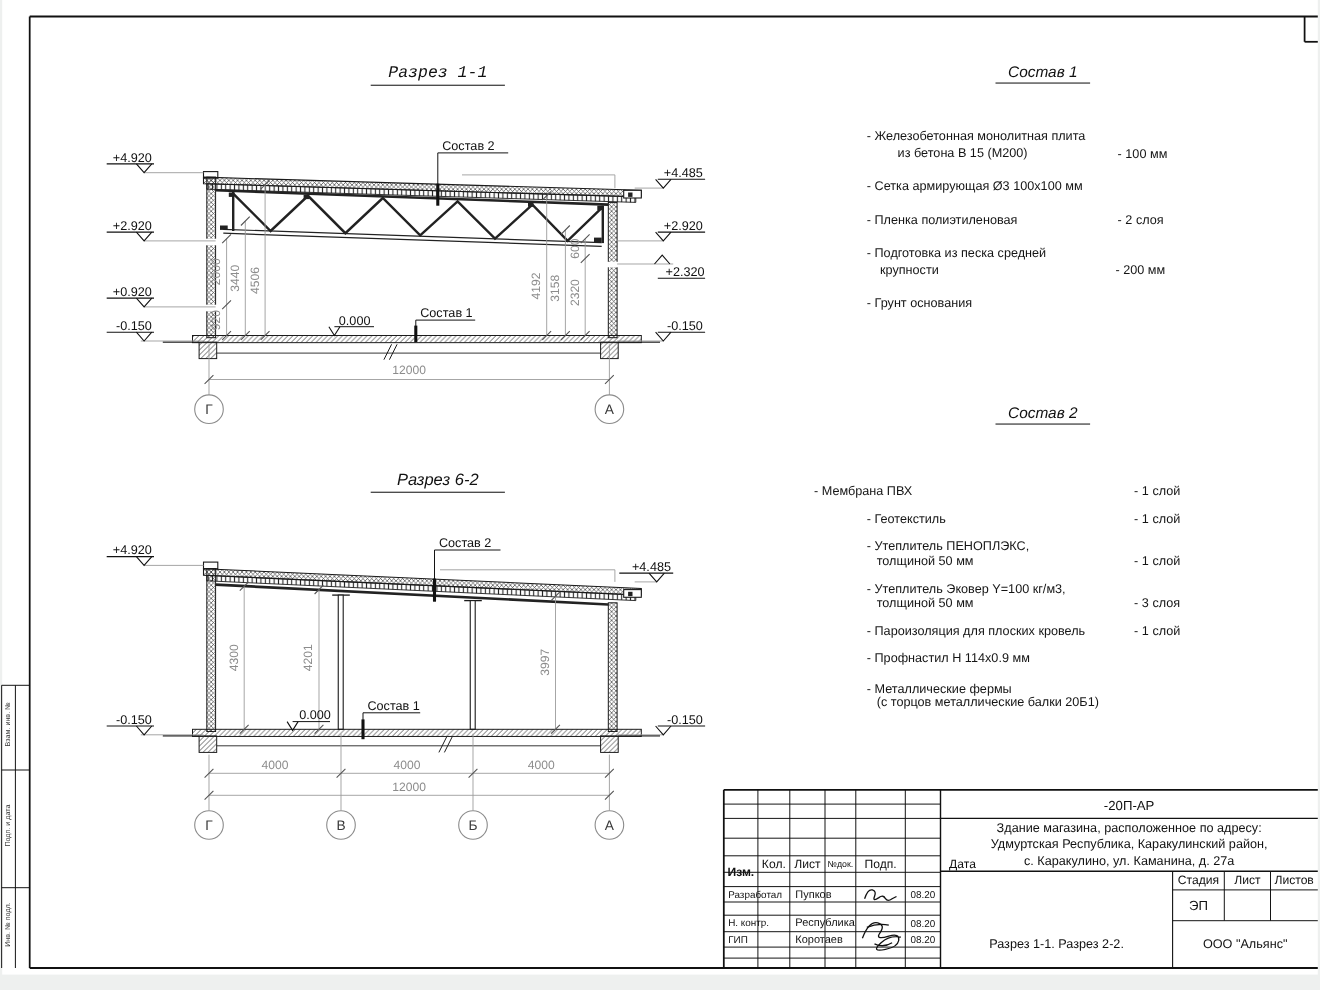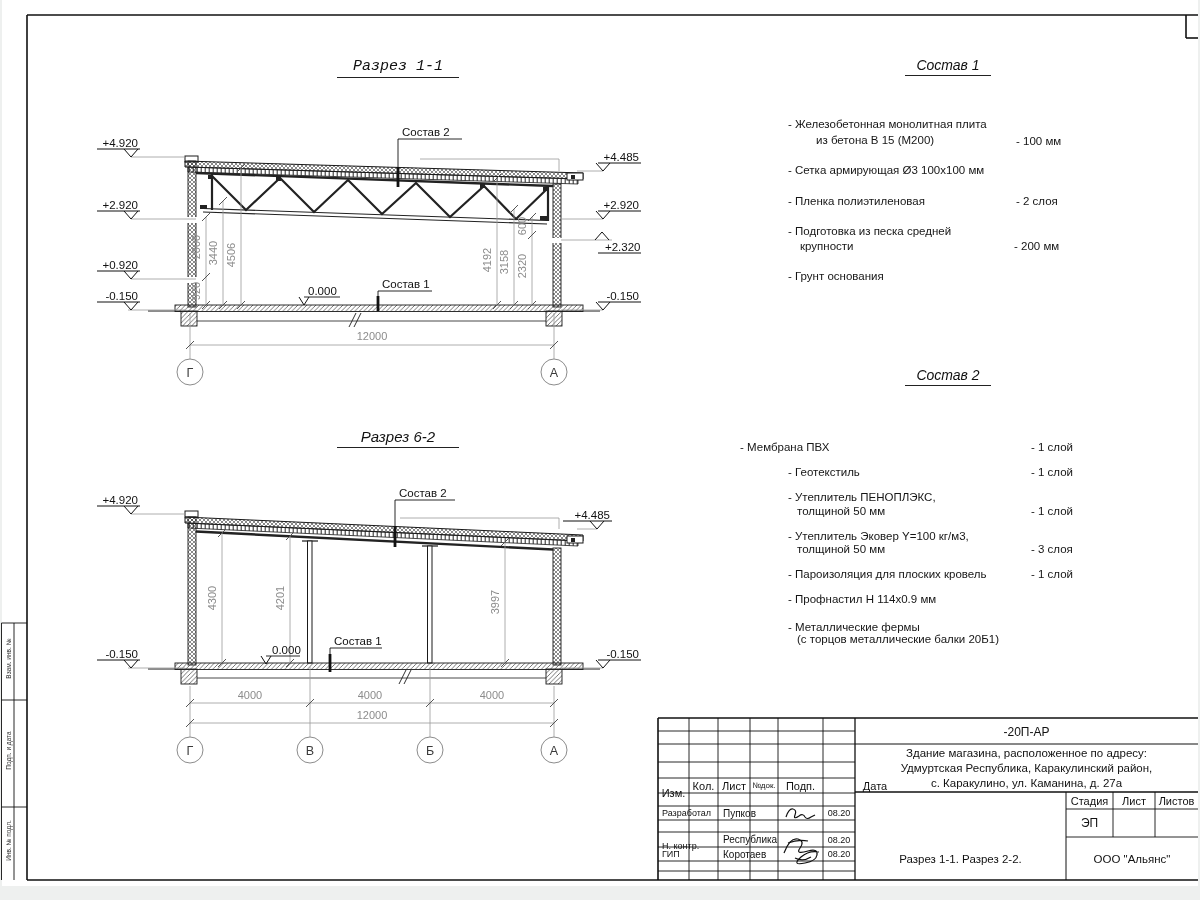--- a/index.html
+++ b/index.html
@@ -354,30 +354,30 @@
     <div class="li" style="left:788px;top:593px;">- Профнастил Н 114х0.9 мм</div>
     <div class="li" style="left:788px;top:621px;">- Металлические фермы</div>
     <div class="li" style="left:797px;top:633px;">(с торцов металлические балки 20Б1)</div>
   </div>
 
   <div>
     <div class="c tb" style="left:855px;top:720px;width:343px;height:24px;font-size:12px;">-20П-АР</div>
     <div class="c tb" style="left:855px;top:745px;width:343px;height:15px;font-size:11.5px;">Здание магазина, расположенное по адресу:</div>
     <div class="c tb" style="left:855px;top:760px;width:343px;height:15px;font-size:11.5px;">Удмуртская Республика, Каракулинский район,</div>
     <div class="c tb" style="left:855px;top:775px;width:343px;height:15px;font-size:11.5px;">с. Каракулино, ул. Каманина, д. 27а</div>
-    <div class="c tb" style="left:658px;top:778px;width:31px;height:29px;">Изм.</div>
+    <div class="c tb" style="left:658px;top:778px;width:31px;height:29px;font-weight:bold;">Изм.</div>
     <div class="c tb" style="left:689px;top:778px;width:29px;height:15px;">Кол.</div>
     <div class="c tb" style="left:718px;top:778px;width:32px;height:15px;">Лист</div>
     <div class="c tb" style="left:750px;top:778px;width:28px;height:15px;font-size:8px;">№док.</div>
     <div class="c tb" style="left:778px;top:778px;width:45px;height:15px;">Подп.</div>
     <div class="c tb" style="left:823px;top:778px;width:32px;height:15px;padding-left:36px;">Дата</div>
     <div class="c tb lft" style="left:659px;top:806px;width:59px;height:14px;font-size:9px;">Разработал</div>
     <div class="c tb lft" style="left:720px;top:806px;width:58px;height:14px;font-size:10px;">Пупков</div>
     <div class="c tb" style="left:823px;top:806px;width:32px;height:14px;font-size:9px;">08.20</div>
-    <div class="c tb lft" style="left:659px;top:832px;width:59px;height:28px;font-size:9px;">Н. контр.</div>
+    <div class="c tb lft" style="left:659px;top:832px;width:59px;height:14px;font-size:9px;">Н. контр.</div>
     <div class="c tb lft" style="left:720px;top:832px;width:58px;height:15px;font-size:10px;">Республика</div>
     <div class="c tb" style="left:823px;top:832px;width:32px;height:15px;font-size:9px;">08.20</div>
     <div class="c tb lft" style="left:659px;top:847px;width:59px;height:14px;font-size:9px;">ГИП</div>
     <div class="c tb lft" style="left:720px;top:847px;width:58px;height:14px;font-size:10px;">Коротаев</div>
     <div class="c tb" style="left:823px;top:847px;width:32px;height:14px;font-size:9px;">08.20</div>
     <div class="c tb" style="left:1066px;top:792px;width:47px;height:17px;">Стадия</div>
     <div class="c tb" style="left:1113px;top:792px;width:42px;height:17px;">Лист</div>
     <div class="c tb" style="left:1155px;top:792px;width:43px;height:17px;">Листов</div>
     <div class="c tb" style="left:1066px;top:809px;width:47px;height:28px;font-size:12px;">ЭП</div>
     <div class="c tb" style="left:855px;top:837px;width:211px;height:43px;font-size:11.5px;">Разрез 1-1. Разрез 2-2.</div>

